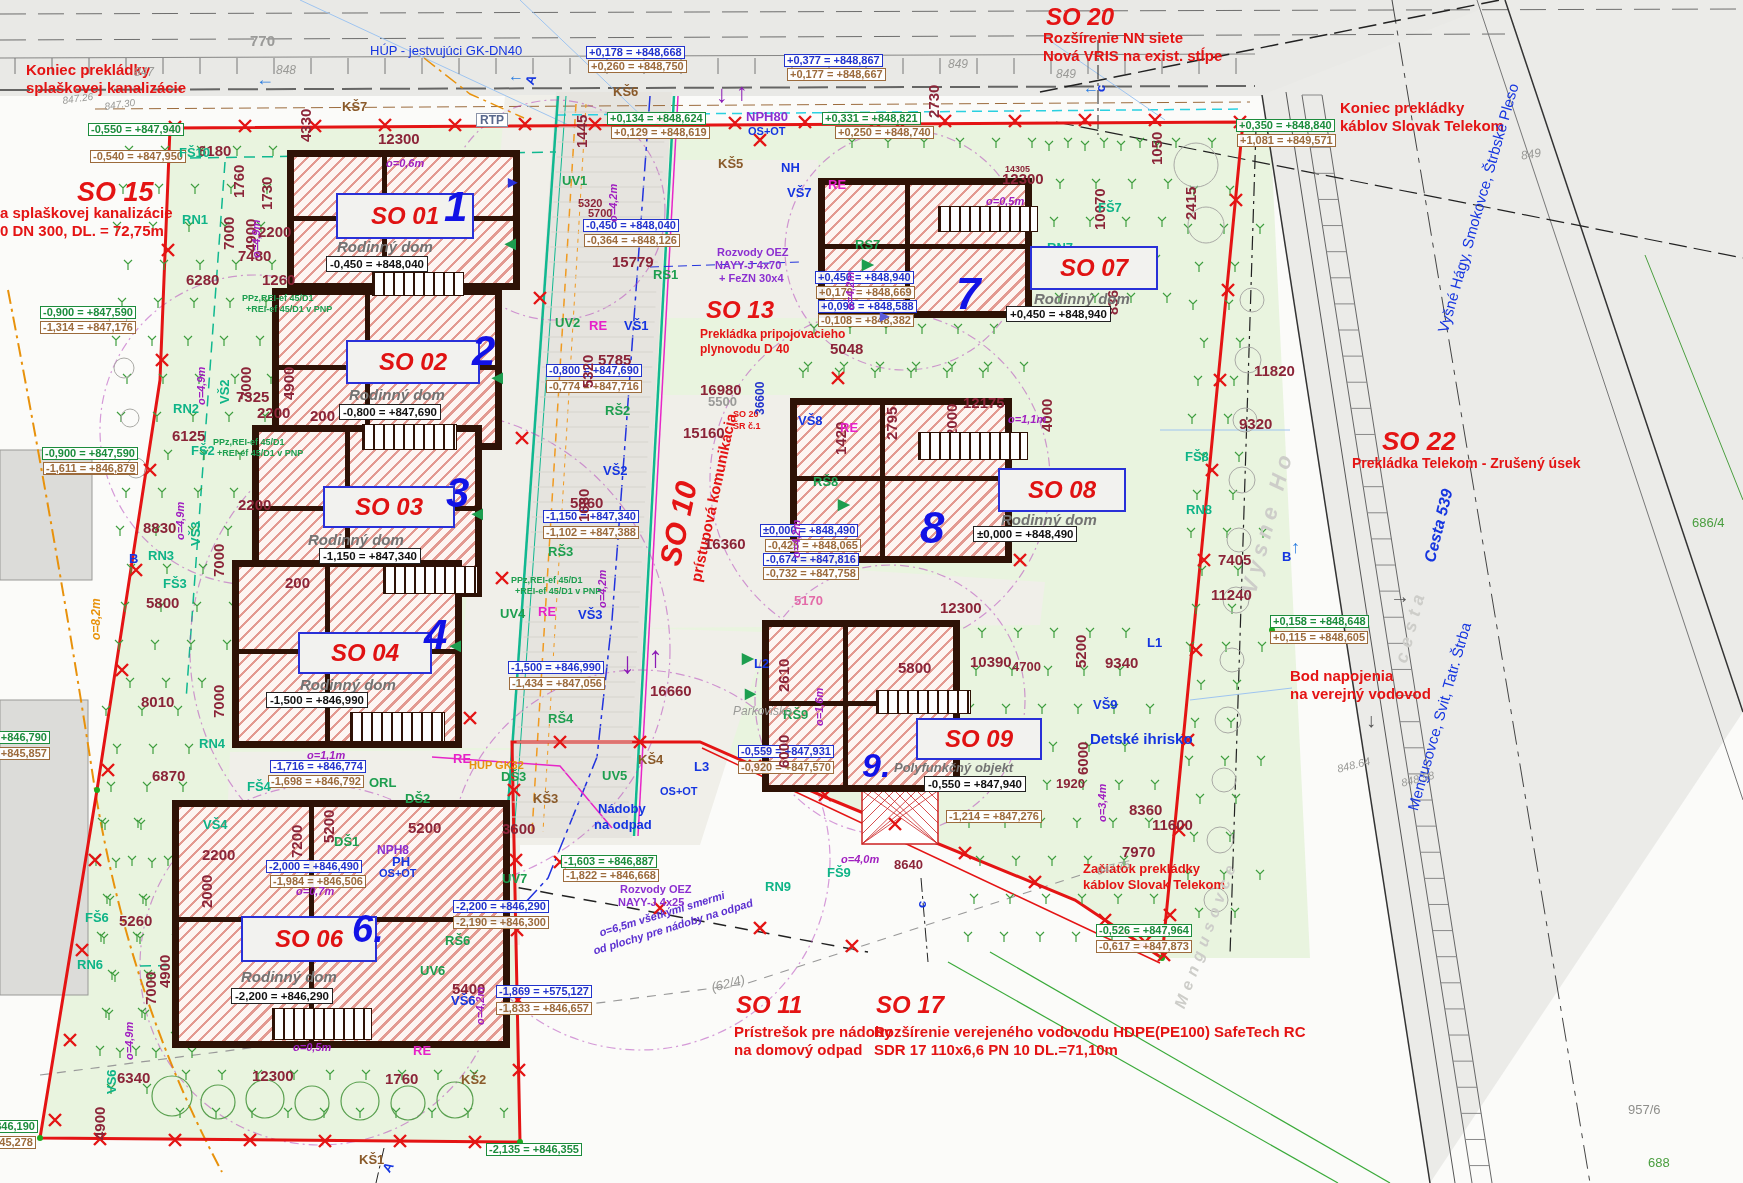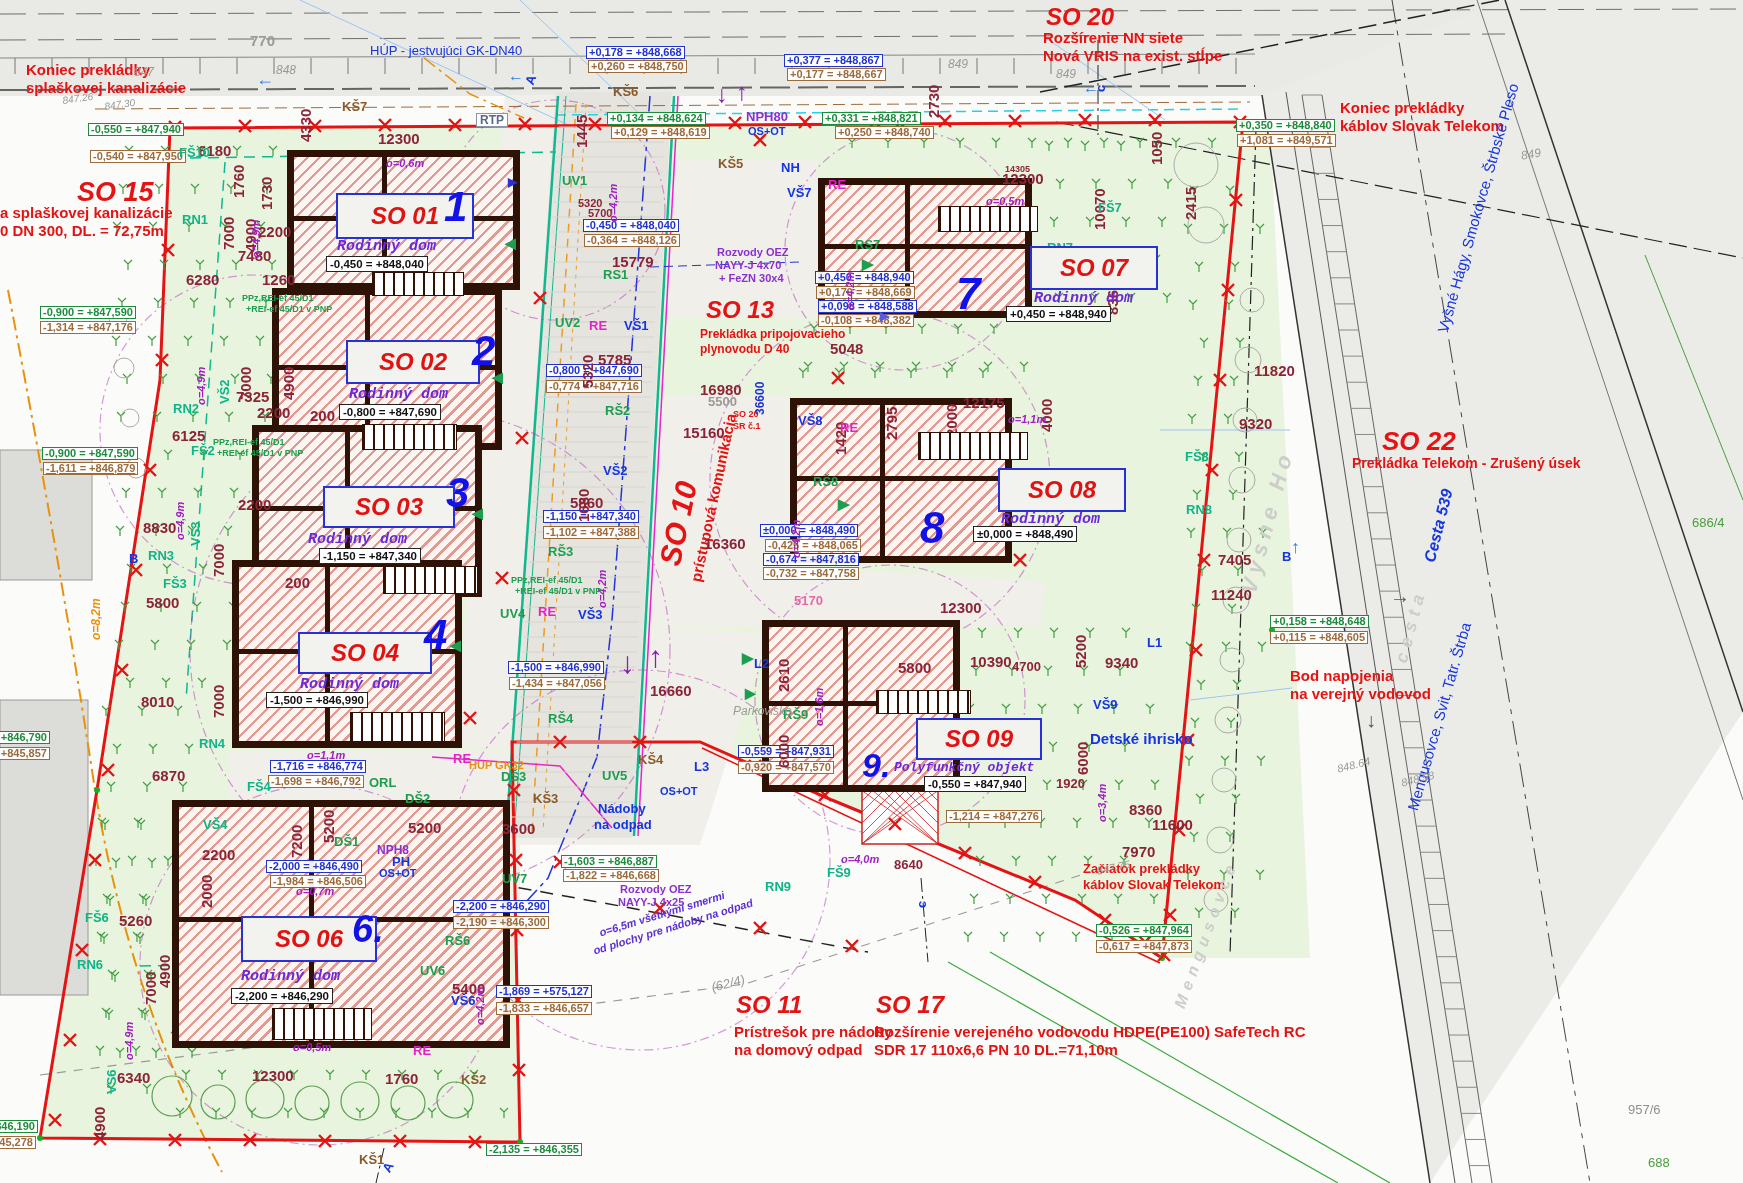--- a/index.html
+++ b/index.html
@@ -31,21 +31,21 @@
   .n-grn{color:#4a9e3f}
   .n-box{border:1px solid #8a93a8;padding:0 3px;color:#58688c;background:#fff;font-weight:bold}
   .bldg{position:absolute;box-sizing:border-box;border:7px solid #2e1206;
         background:repeating-linear-gradient(135deg, rgba(201,62,48,.5) 0 2.5px, rgba(255,255,255,0) 2.5px 8.5px),#fdf5f2;}
   .bldg::before{content:"";position:absolute;top:0;bottom:0;left:40%;width:5px;background:#2e1206;}
   .bldg::after{content:"";position:absolute;left:0;right:0;top:47%;height:5px;background:#2e1206;}
   .bplate{position:absolute;display:flex;align-items:center;justify-content:center;
           background:#f2f2ef;border:2px solid #2930d8;color:#e01212;font-weight:bold;
           font-style:italic;font-size:24px;z-index:3;}
   .bnum{position:absolute;color:#1212e6;font-weight:bold;font-style:italic;z-index:3;line-height:1;}
-  .btype{position:absolute;color:#6d28d9;font-weight:bold;font-style:italic;font-size:15px;z-index:3;white-space:nowrap;font-family:Liberation Mono, monospace;}
+  .btype{position:absolute;color:#737373;font-weight:bold;font-style:italic;font-size:15px;z-index:3;white-space:nowrap;}
   .belev{position:absolute;font-size:11.5px;font-weight:bold;color:#111;background:#fff;
          border:1.2px solid #222;padding:1px 3px;z-index:3;white-space:nowrap;}
   .bstair{position:absolute;box-sizing:border-box;border:1.5px solid #2e1206;z-index:2;
           background:repeating-linear-gradient(90deg,#2e1206 0 2px,#fff 2px 10px);}
   .mk{position:absolute;font-weight:bold;line-height:1;transform-origin:0 0;white-space:nowrap;}
 </style>
 </head>
 <body>
 
 <div id="plan">
@@ -953,21 +953,21 @@
       <span class="lab inf in-grn" style="left: 562px; top: 174px;">UV1</span>
       <span class="lab inf in-grn" style="left: 555px; top: 316px;">UV2</span>
       <span class="lab inf in-grn" style="left: 500px; top: 607px;">UV4</span>
       <span class="lab inf in-grn" style="left: 602px; top: 769px;">UV5</span>
       <span class="lab inf in-grn" style="left: 420px; top: 964px;">UV6</span>
       <span class="lab inf in-grn" style="left: 502px; top: 872px;">UV7</span>
       <span class="lab inf in-grn" style="left: 334px; top: 835px;">DŠ1</span>
       <span class="lab inf in-grn" style="left: 405px; top: 792px;">DŠ2</span>
       <span class="lab inf in-grn" style="left: 501px; top: 770px;">DŠ3</span>
       <span class="lab inf in-grn" style="left: 369px; top: 776px;">ORL</span>
-      <span class="lab inf in-grn" style="left: 603px; top: 268px;">RS1</span>
+      <span class="lab inf in-grn" style="left: 653px; top: 268px;">RS1</span>
       <span class="lab inf in-grn" style="left: 605px; top: 404px;">RŠ2</span>
       <span class="lab inf in-grn" style="left: 548px; top: 545px;">RŠ3</span>
       <span class="lab inf in-grn" style="left: 548px; top: 712px;">RŠ4</span>
       <span class="lab inf in-grn" style="left: 855px; top: 238px;">RS7</span>
       <span class="lab inf in-grn" style="left: 813px; top: 475px;">RŠ8</span>
       <span class="lab inf in-grn" style="left: 783px; top: 708px;">RŠ9</span>
       <span class="lab inf in-grn" style="left: 445px; top: 934px;">RŠ6</span>
       <span class="lab inf in-blu" style="left: 624px; top: 319px;">VŠ1</span>
       <span class="lab inf in-blu" style="left: 603px; top: 464px;">VŠ2</span>
       <span class="lab inf in-blu" style="left: 578px; top: 608px;">VŠ3</span>

